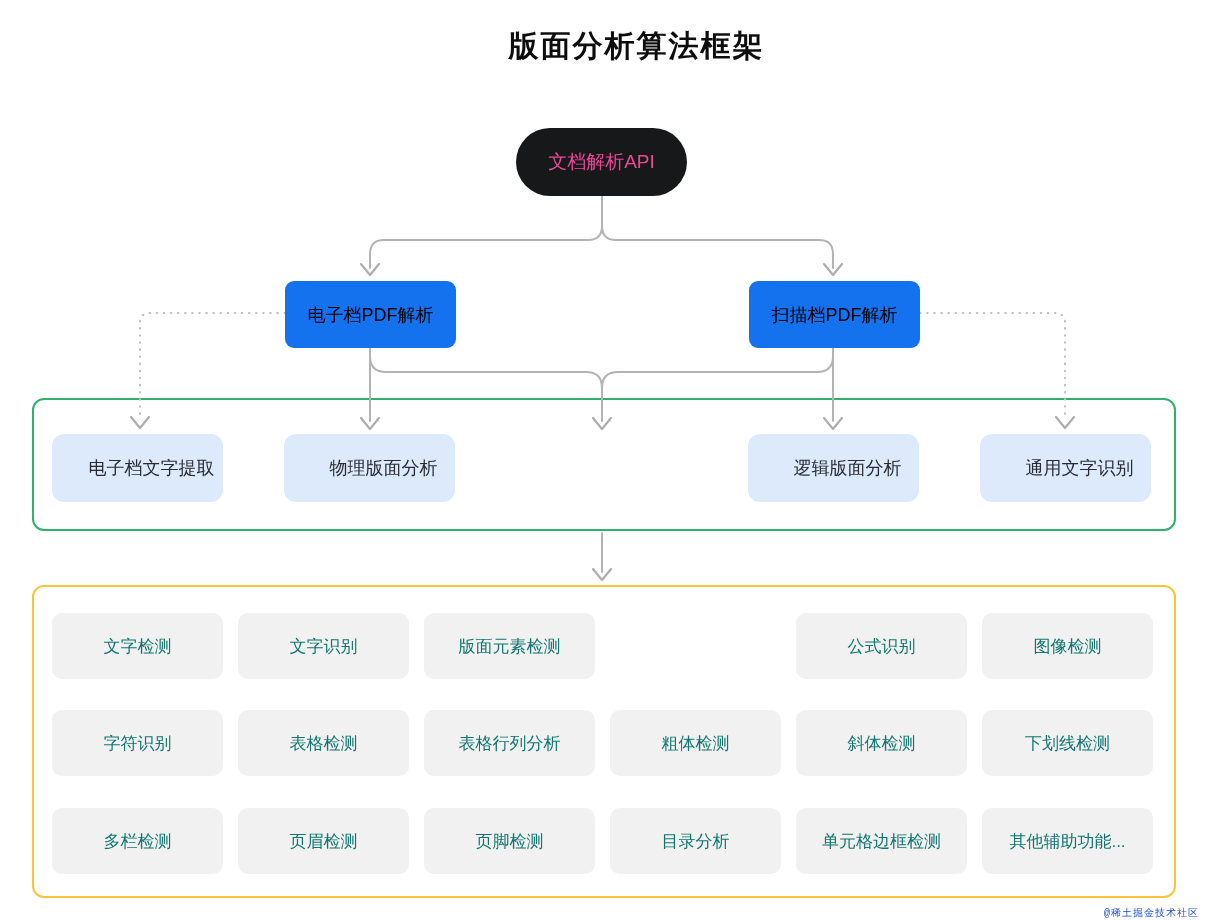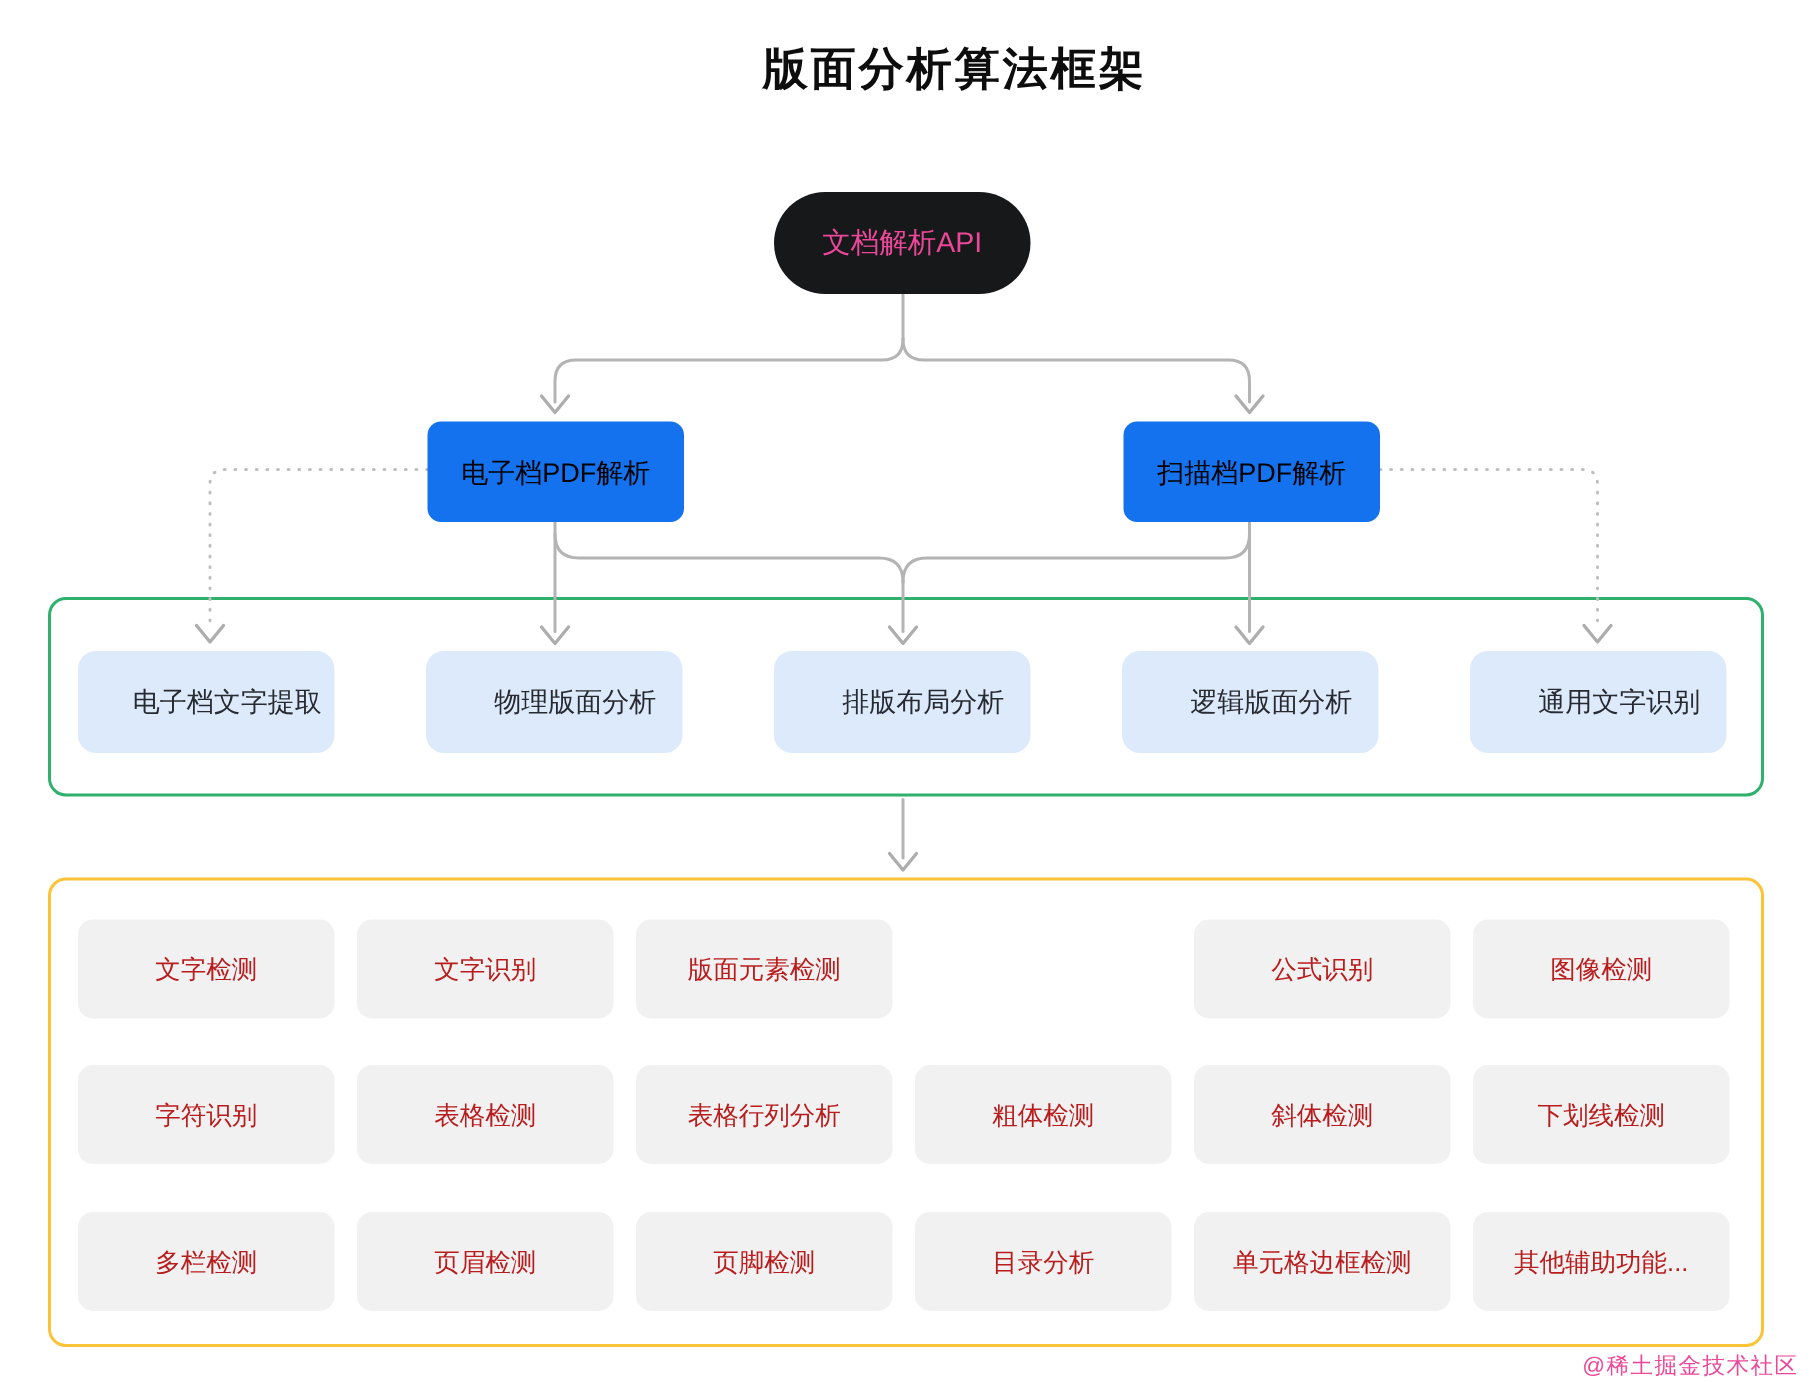--- a/index.html
+++ b/index.html
@@ -23,39 +23,39 @@
     width:171px; height:67px; background:#1572ee; color:#000000;
     border-radius:9px; font-size:18px;
   }
   .parser.left  { left:285px; top:281px; }
   .parser.right { left:749px; top:281px; }
   .analysis-box {
     top:434px; width:171px; height:68px; background:#dceafb; color:#282a31;
     border-radius:12px; font-size:18px;padding-left:28px;
   }
   .module-box {
-    width:171px; height:66px; background:#f1f1f2; color:#b91c1c;
+    width:171px; height:66px; background:#f1f1f2; color:#0f766e;
     border-radius:10px; font-size:17px;
   }
   .group {
     position:absolute; box-sizing:border-box; border-radius:12px;
     background:transparent; z-index:1;
   }
   .group.green  { left:32px; top:398px; width:1144px; height:133px; border:2px solid #2fb16d; }
   .group.yellow { left:32px; top:585px; width:1144px; height:313px; border:2px solid #fbc337; }
   svg.connectors {
     position:absolute; left:0; top:0; width:1209px; height:921px;
     z-index:5; pointer-events:none;
   }
   .conn   { stroke:#b4b4b4; stroke-width:2; fill:none; stroke-linecap:round; stroke-linejoin:round; }
   .conn.dotted { stroke:#bfbfbf; stroke-dasharray:0.6 6.5; }
   .chev   { stroke:#adadad; stroke-width:2.2; fill:none; stroke-linecap:round; stroke-linejoin:round; }
   .watermark {
-    position:absolute; right:10px; bottom:1px; font-size:15px; color:#ec4899;
-    z-index:10; letter-spacing:1px;
+    position:absolute; right:10px; bottom:1px; font-size:10px; color:#1d4ed8;
+    z-index:10; letter-spacing:1px;font-family:Liberation Mono, monospace;
   }
 </style>
 </head>
 <body>
 
 <div class="canvas">
 
   <div class="title">版面分析算法框架</div>
 
   <svg class="connectors" viewBox="0 0 1209 921">
@@ -85,21 +85,20 @@
   </svg>
 
   <div class="node pill">文档解析API</div>
 
   <div class="node parser left">电子档PDF解析</div>
   <div class="node parser right">扫描档PDF解析</div>
 
   <div class="group green"></div>
   <div class="node analysis-box" style="left:52px">电子档文字提取</div>
   <div class="node analysis-box" style="left:284px">物理版面分析</div>
-  <div class="node analysis-box" style="left:516px">排版布局分析</div>
   <div class="node analysis-box" style="left:748px">逻辑版面分析</div>
   <div class="node analysis-box" style="left:980px">通用文字识别</div>
 
   <div class="group yellow"></div>
 
   <div class="node module-box" style="left:52px;top:613px">文字检测</div>
   <div class="node module-box" style="left:238px;top:613px">文字识别</div>
   <div class="node module-box" style="left:424px;top:613px">版面元素检测</div>
   <div class="node module-box" style="left:796px;top:613px">公式识别</div>
   <div class="node module-box" style="left:982px;top:613px">图像检测</div>

